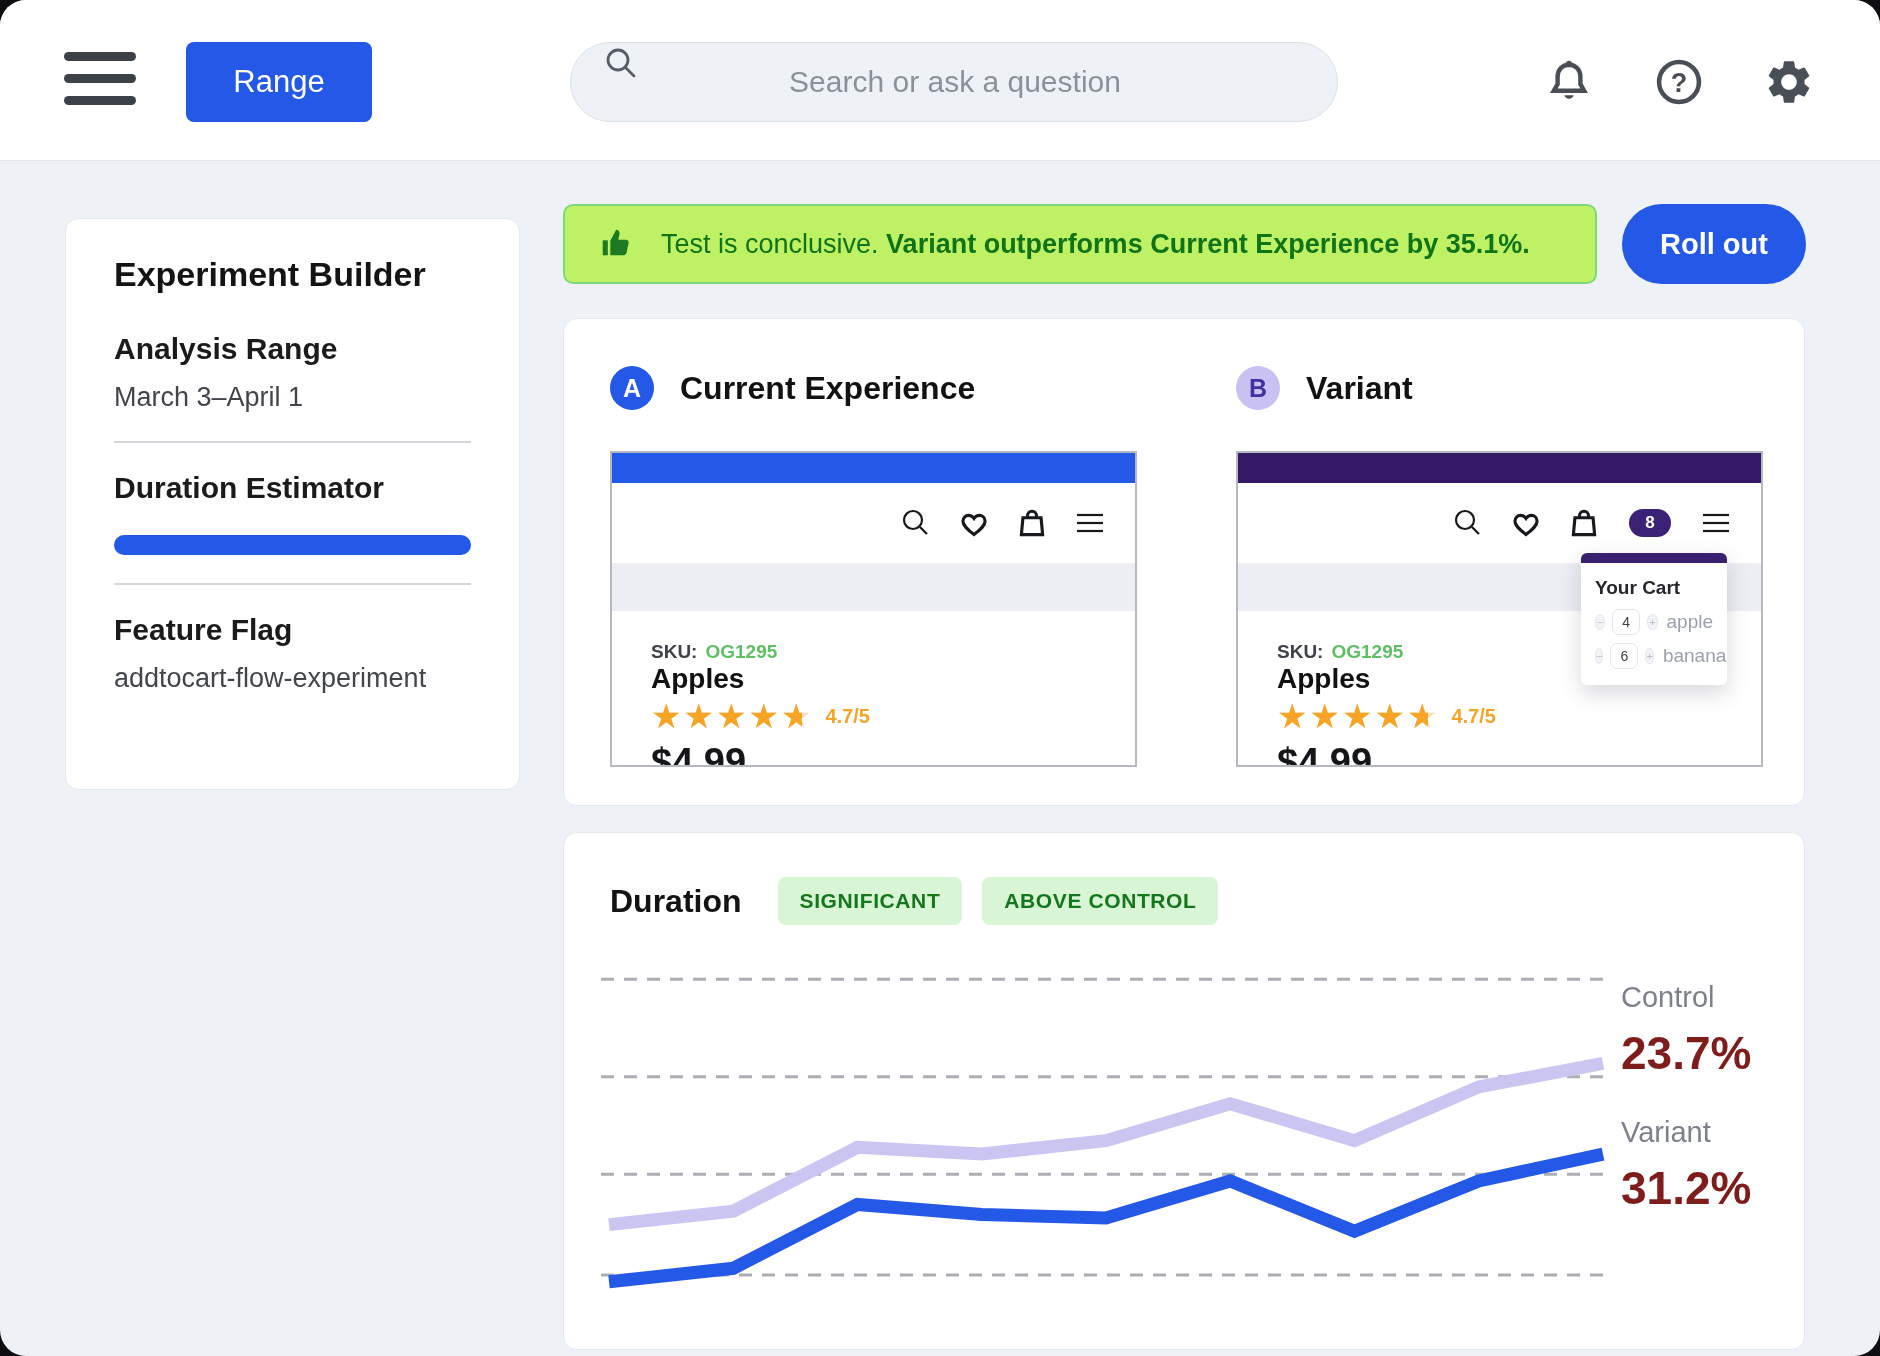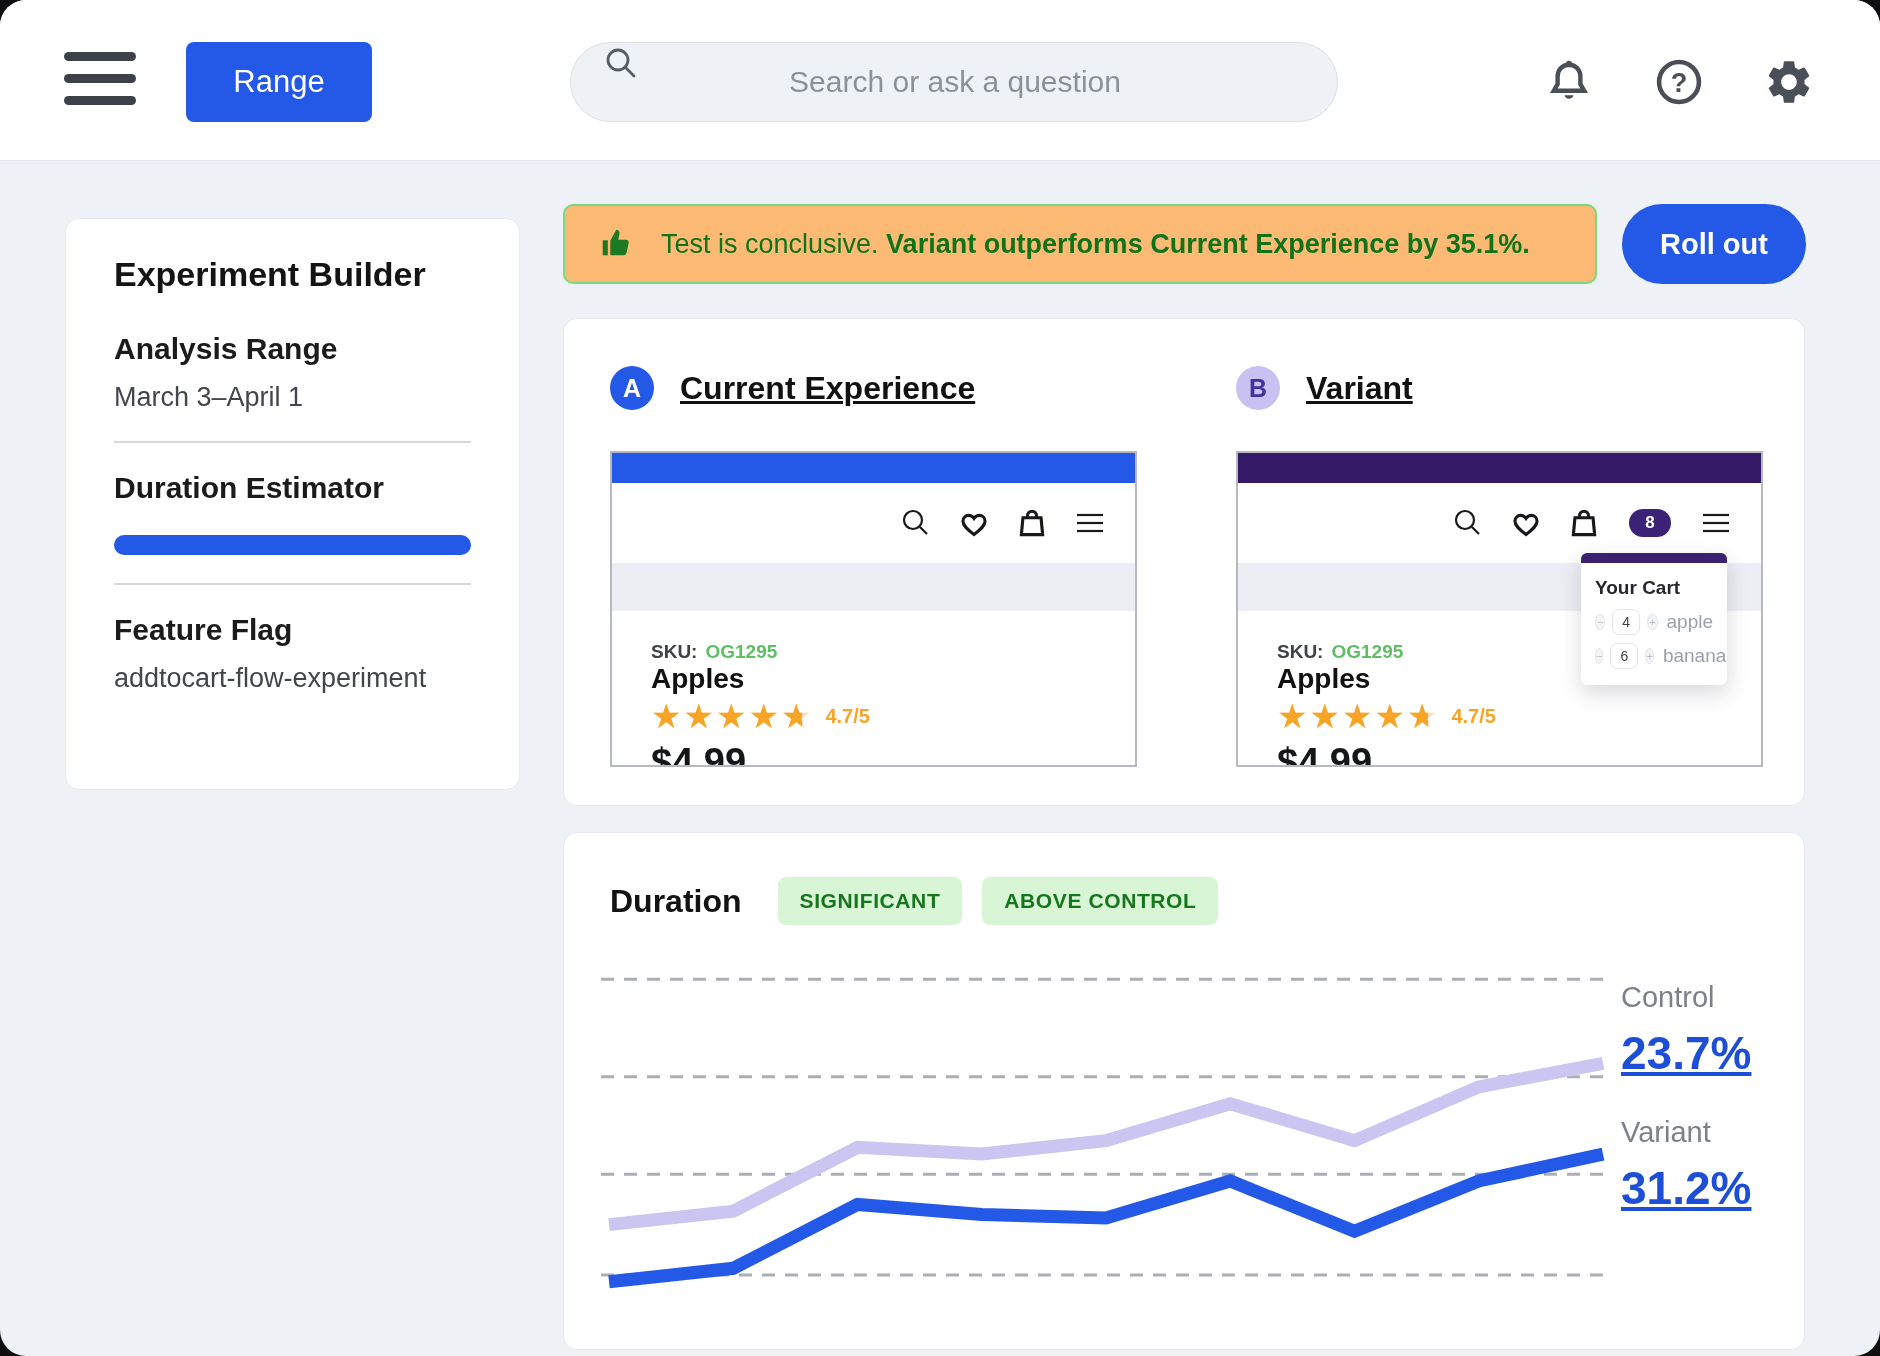--- a/index.html
+++ b/index.html
@@ -21,34 +21,34 @@
   
   .sidebar{position:absolute;left:65px;top:218px;width:455px;height:572px;background:#fff;border:1px solid #e6e9ef;border-radius:14px;box-sizing:border-box;padding:36px 48px;}
   .sb-title{font-size:34px;font-weight:700;color:#141414;margin:0 0 38px 0;}
   .sb-heading{font-size:30px;font-weight:700;color:#1b1b1b;margin:0;}
   .sb-value{font-size:27px;color:#42454c;margin:16px 0 0 0;}
   .sb-divider{height:2px;background:#d4d7dc;margin:28px 0;border:none;}
   .progress-track{margin-top:30px;height:20px;border-radius:10px;}
   .progress-fill{height:20px;border-radius:10px;background:#2458e6;width:0;}
 
   
-  .banner{position:absolute;left:563px;top:204px;width:1034px;height:80px;box-sizing:border-box;background:#fdba74;border:2px solid #7ed87e;border-radius:10px;display:flex;align-items:center;padding:0 32px;gap:26px;}
+  .banner{position:absolute;left:563px;top:204px;width:1034px;height:80px;box-sizing:border-box;background:#bef264;border:2px solid #7ed87e;border-radius:10px;display:flex;align-items:center;padding:0 32px;gap:26px;}
   .banner-text{font-size:27px;color:#117317;}
   .banner-text .bold{font-weight:700;}
   .rollout{position:absolute;left:1622px;top:204px;width:184px;height:80px;border:none;border-radius:40px;background:#2458e6;color:#fff;font-family:"Liberation Sans",sans-serif;font-size:29px;font-weight:600;cursor:pointer;}
 
   
   .ab-card{position:absolute;left:563px;top:318px;width:1242px;height:488px;background:#fff;border:1px solid #e6e9ef;border-radius:14px;box-sizing:border-box;}
   .ab-col{position:absolute;top:47px;width:527px;}
   .col-a{left:46px;} .col-b{left:672px;}
   .variant-head{display:flex;align-items:center;gap:26px;margin-bottom:41px;}
   .badge-circle{width:44px;height:44px;border-radius:50%;display:flex;align-items:center;justify-content:center;font-size:25px;font-weight:700;}
   .badge-a{background:#2458e6;color:#fff;}
   .badge-b{background:#c9c1f2;color:#42319e;}
-  .head-title{font-size:32px;font-weight:700;color:#121212;text-decoration:underline;}
+  .head-title{font-size:32px;font-weight:700;color:#121212;}
   .mockup{position:relative;width:523px;height:312px;border:2px solid #b6b9bf;background:#fff;overflow:hidden;box-sizing:content-box;}
   .mockup-bar{height:30px;}
   .bar-blue{background:#2458e6;}
   .bar-purple{background:#341a66;}
   .mockup-nav{height:80px;display:flex;align-items:center;justify-content:flex-end;gap:24px;padding-right:28px;}
   .m-icon{width:34px;height:34px;display:flex;align-items:center;justify-content:center;cursor:pointer;}
   .cart-badge{min-width:42px;height:28px;border-radius:14px;background:#3b2277;color:#fff;font-size:17px;font-weight:700;display:flex;align-items:center;justify-content:center;margin:0 4px;}
   .mockup-band{height:48px;background:#eceef3;}
   .mockup-product{padding:30px 0 0 39px;}
   .sku-line{font-size:19px;color:#3f4248;font-weight:600;}
@@ -70,21 +70,21 @@
 
   
   .summary-card{position:absolute;left:563px;top:832px;width:1242px;height:518px;background:#fff;border:1px solid #e6e9ef;border-radius:14px;box-sizing:border-box;}
   .summary-head{position:absolute;left:46px;top:44px;display:flex;align-items:center;gap:20px;}
   .summary-title{font-size:32px;font-weight:700;color:#131313;margin-right:16px;}
   .pill{height:48px;padding:0 22px;background:#d8f5d5;color:#15761c;font-size:21px;font-weight:700;letter-spacing:.6px;border-radius:8px;display:flex;align-items:center;}
   .chart{position:absolute;left:37px;top:132px;width:1010px;height:392px;}
   .gridline{stroke:#abaeb5;stroke-width:3;stroke-dasharray:13 10;}
   .legend{position:absolute;left:1057px;top:148px;width:180px;}
   .legend-name{font-size:29px;color:#7c818b;}
-  .legend-val{font-size:46px;font-weight:700;color:#1d4ed8;margin:12px 0 36px 0;text-decoration:underline;}
+  .legend-val{font-size:46px;font-weight:700;color:#7f1d1d;margin:12px 0 36px 0;}
 
   .icon-stroke{stroke:#4a4f57;fill:none;stroke-width:2.2;}
   .thin-stroke{stroke:#17191d;fill:none;stroke-width:2.2;}
 </style>
 </head>
 <body>
 
 <div class="window">
 
   <div class="topbar">

